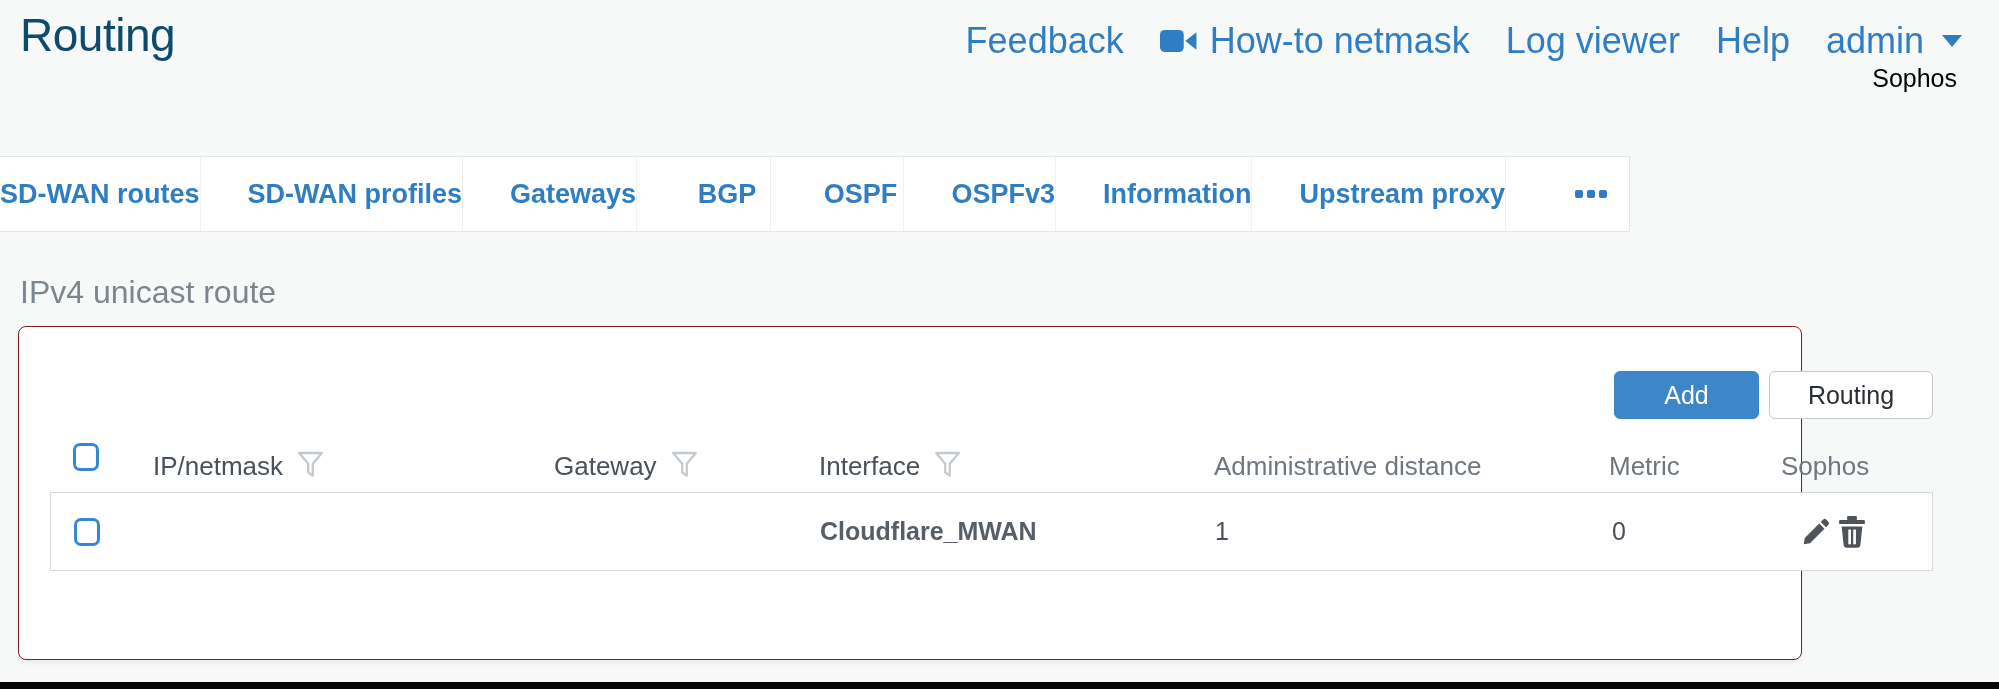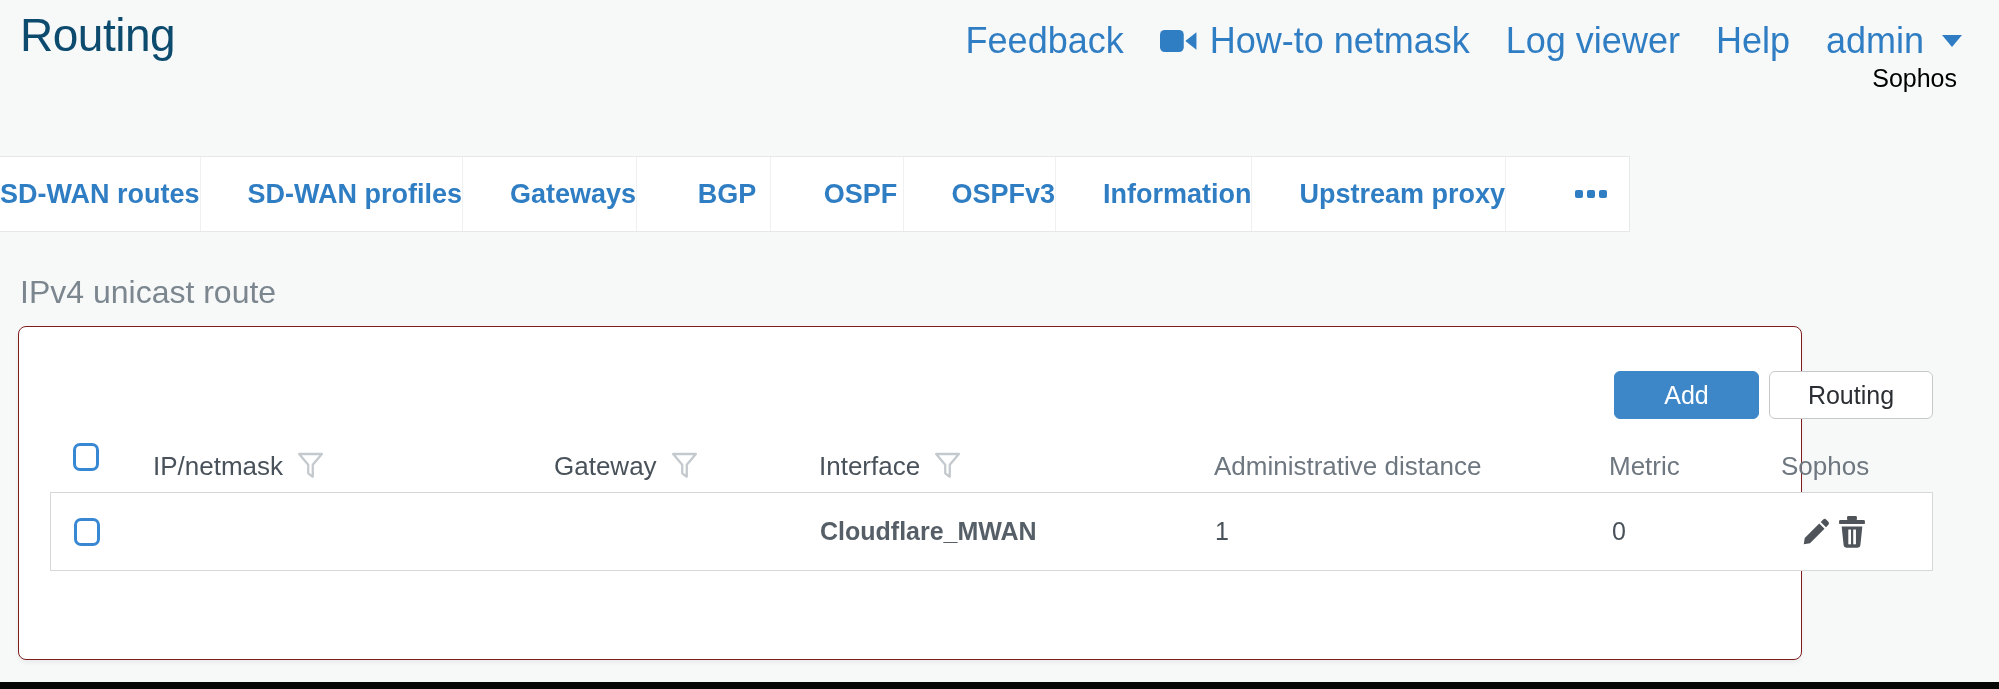--- a/index.html
+++ b/index.html
@@ -37,21 +37,21 @@
         box-shadow:0 3px 4px rgba(0,0,0,0.05);}
   .btn{position:absolute;top:44px;height:48px;border-radius:6px;font-size:25px;
        display:flex;align-items:center;justify-content:center;cursor:pointer;box-sizing:border-box;}
   .btn-add{left:1595px;width:145px;background:#3d87c9;color:#fff;border:1px solid #3d87c9;}
   .btn-delete{left:1750px;width:164px;background:#fff;color:#2b2f33;border:1px solid #c6c9cb;}
 
   .checkbox{width:26px;height:28px;border:3px solid #3787d2;border-radius:7px;background:#fff;
             box-sizing:border-box;cursor:pointer;}
   .hdr-cb{position:absolute;left:54px;top:116px;}
 
-  .hdr-cell{position:absolute;top:124px;display:flex;align-items:center;gap:15px;
+  .hdr-cell{position:absolute;top:124px;display:flex;gap:15px;
             font-size:26px;color:#49525a;white-space:nowrap;}
   .hdr-cell.muted{color:#6e7780;}
   .funnel{width:25px;height:29px;}
 
   .rowbox{position:absolute;left:31px;top:165px;width:1883px;height:79px;
           border:1px solid #d5d9dc;box-sizing:border-box;background:#fff;}
   .cell{position:absolute;top:0;height:100%;display:flex;align-items:center;
         font-size:25px;color:#565f68;white-space:nowrap;}
   .row-cb{left:23px;}
   .cell.link{color:#1d2227;text-decoration:underline;cursor:pointer;}

